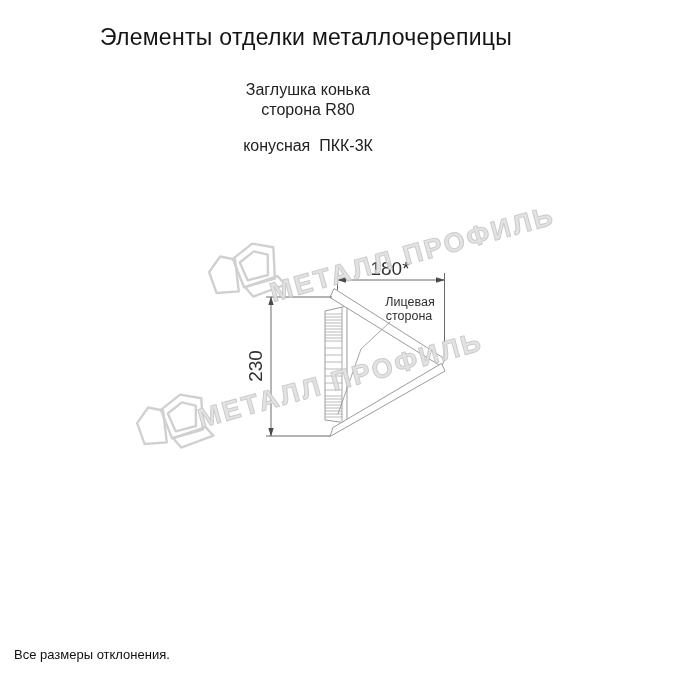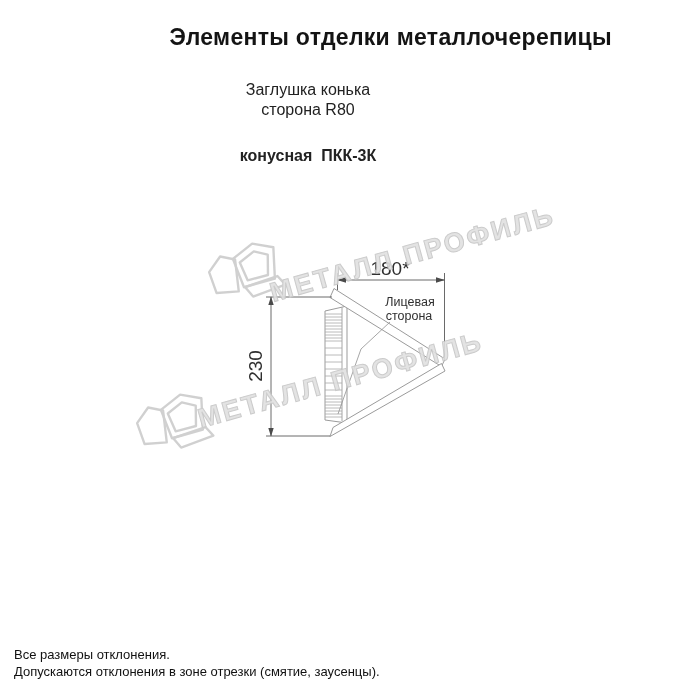--- a/index.html
+++ b/index.html
@@ -1,28 +1,28 @@
 <!DOCTYPE html>
 <html><head>
 <meta charset="utf-8">
 <style>
   html,body{margin:0;padding:0;}
   body{
     width:700px;height:700px;position:relative;background:#ffffff;
     font-family:"Liberation Sans", sans-serif;color:#1c1c1c;overflow:hidden;
   }
   .page-title{
-    position:absolute;top:24px;left:0;width:612px;text-align:right;
-    font-size:23px;font-weight:bold;letter-spacing:.3px;color:#141414;
+    position:absolute;top:24px;left:0;width:612px;text-align:center;
+    font-size:23px;font-weight:normal;letter-spacing:.3px;color:#141414;
   }
   .product-block{
     position:absolute;top:80px;left:0;width:616px;text-align:center;
     font-size:16px;line-height:20px;color:#222;
   }
-  .product-variant{margin-top:26px;white-space:pre;font-weight:bold;}
+  .product-variant{margin-top:16px;white-space:pre;}
   .footnotes{
     position:absolute;left:14px;top:646px;font-size:13px;line-height:17px;color:#111;
   }
   svg.drawing{position:absolute;left:0;top:0;}
   svg text{font-family:"Liberation Sans", sans-serif;}
   .dim-text{font-size:19px;fill:#2f2f2f;}
   .label-text{font-size:12.5px;fill:#2f2f2f;}
   .part{fill:#ffffff;stroke:#9b9b9b;stroke-width:1;}
   .ribs{stroke:#a8a8a8;stroke-width:.8;fill:none;}
   .thin{stroke:#8f8f8f;stroke-width:.8;fill:none;}
@@ -99,14 +99,13 @@
       <path d="M28,12 L50,1 L70,9 L65,40 L33,42 Z"></path>
       <path d="M34,17 L50,9 L63,15 L59,35 L38,36 Z"></path>
       <path d="M34,42 L68,38 L74,48 L40,53 Z"></path>
     </g>
     <text class="wm-text" transform="translate(201,428) rotate(-15.5)">МЕТАЛЛ ПРОФИЛЬ</text>
   </g>
 </svg>
 
 <div class="footnotes">
   <div>Все размеры отклонения.</div>
-  <div>Допускаются отклонения в зоне отрезки (смятие, заусенцы).</div>
 </div>
 
 </body></html>

